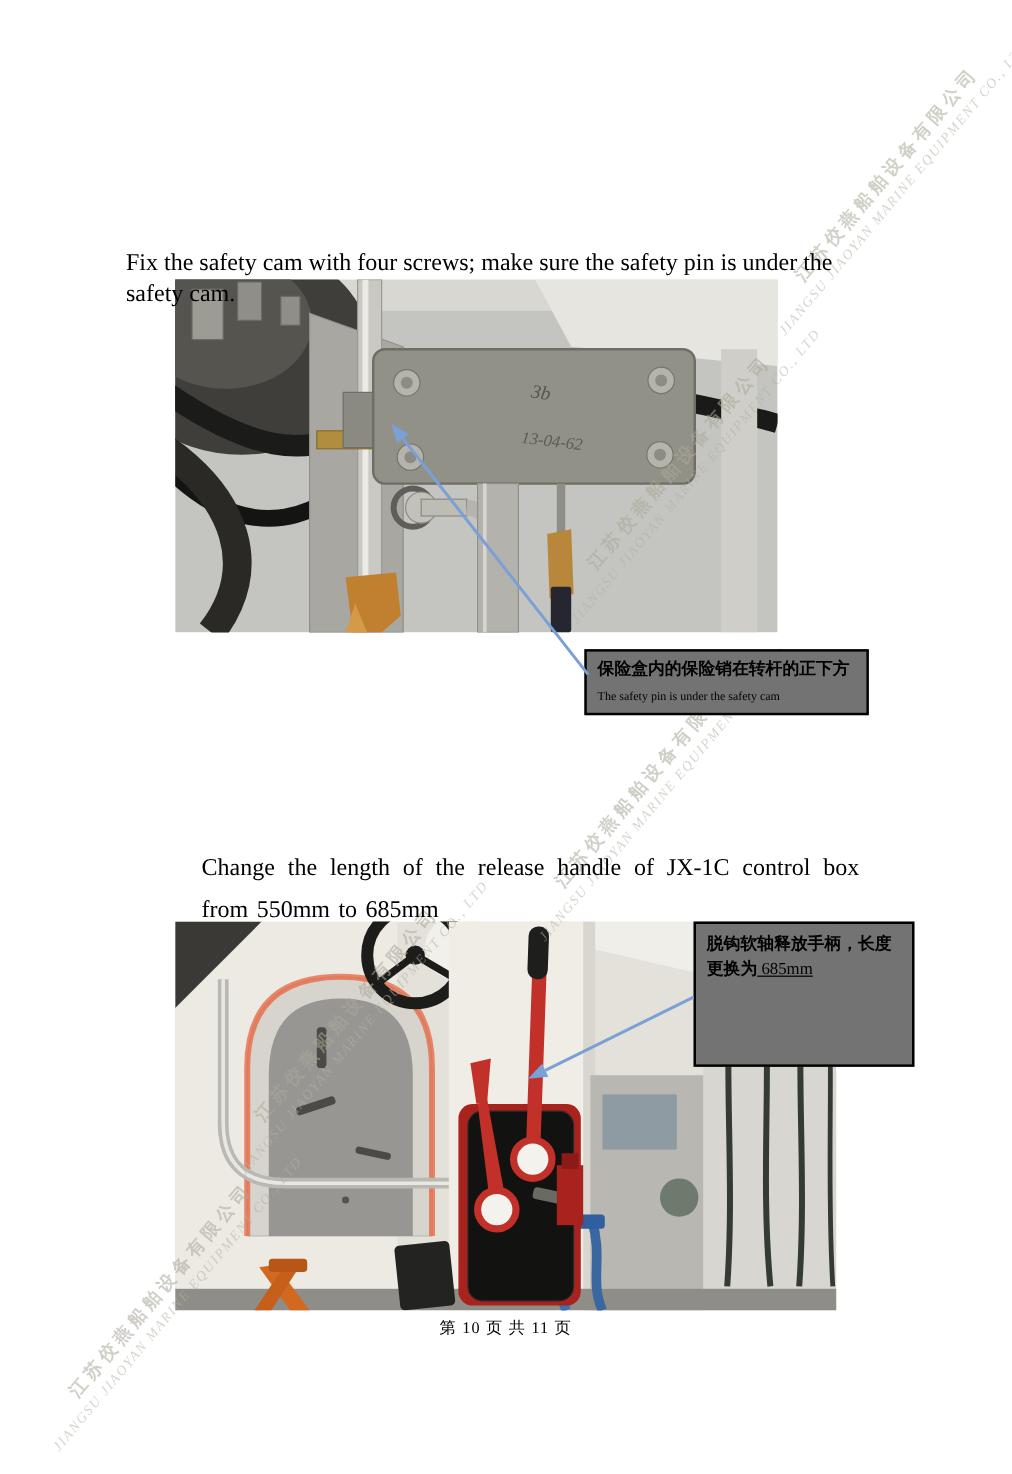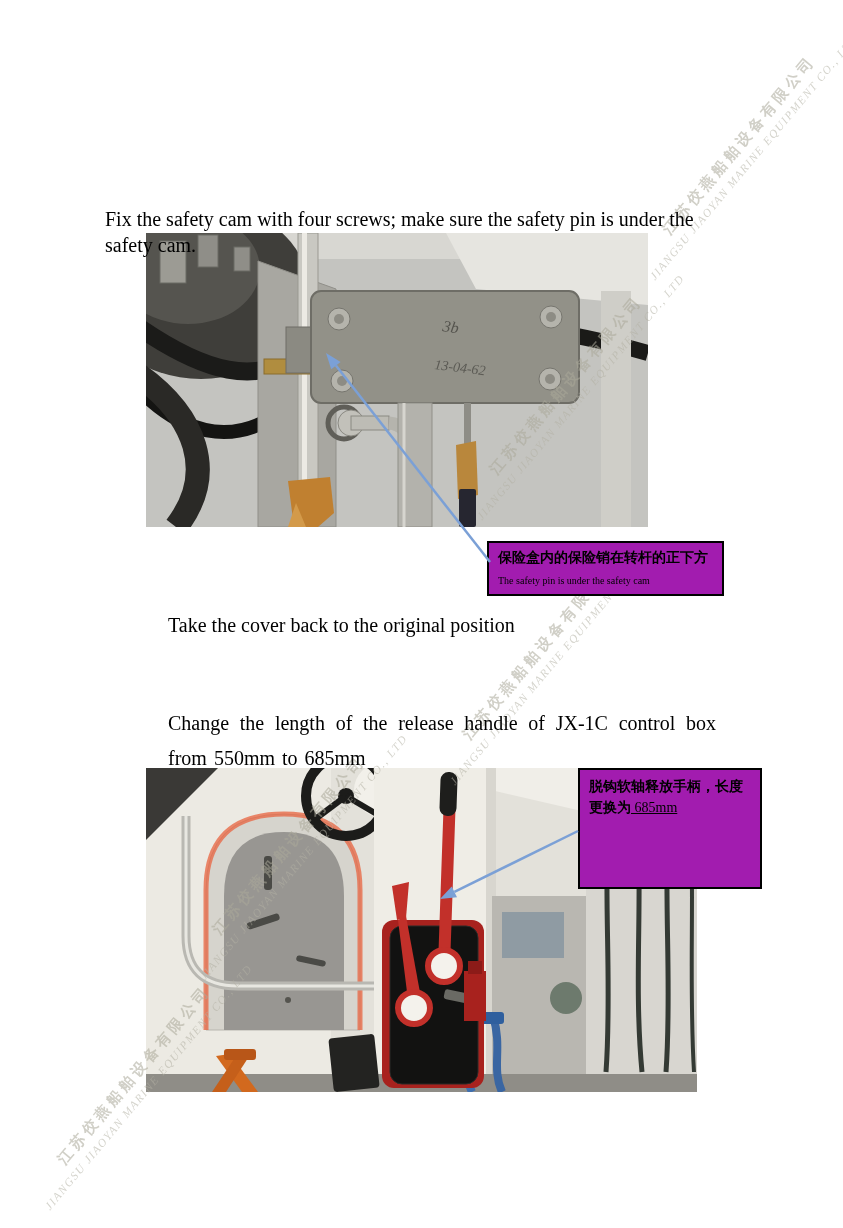--- a/index.html
+++ b/index.html
@@ -15,21 +15,21 @@
   
   .tblock{position:absolute;z-index:10;}
   .num{font-weight:400;}
   .zh-bold{font-weight:700;font-family:"Liberation Sans","DejaVu Sans",sans-serif;}
   .item-line{font-size:16.5px;line-height:40px;}
   .en-line{font-size:20px;line-height:26px;}
   .en-just{text-align:justify;}
   
   .photo{position:absolute;z-index:1;display:block;}
   
-  .callout{position:absolute;z-index:11;background:#a21caf;border:2.5px solid #000;box-sizing:border-box;}
+  .callout{position:absolute;z-index:11;background:#737373;border:2.5px solid #000;box-sizing:border-box;}
   .callout .c-zh{font-weight:700;font-family:"Liberation Sans","DejaVu Sans",sans-serif;font-size:14px;line-height:21px;}
   .callout .c-val{font-weight:400;font-family:"Liberation Serif","DejaVu Serif",serif;font-size:14px;text-decoration:underline;}
   .callout .c-en{font-size:10px;line-height:21px;margin-top:2px;}
   
   .overlay{position:absolute;left:0;top:0;z-index:12;pointer-events:none;}
   
   .footer{position:absolute;left:0;top:1098px;width:100%;text-align:center;
           font-size:13.5px;z-index:10;letter-spacing:1px;}
 </style>
 </head>
@@ -130,21 +130,20 @@
       <rect x="313" y="256" width="17" height="38" rx="2" fill="#262630"></rect>
     </g>
     <rect x="455" y="58" width="30" height="236" fill="#cfcec8"></rect>
   </svg>
 
   <div class="callout" style="left:487px;top:541px;width:237px;height:55px;padding:4px 9px;">
     <div class="c-zh">保险盒内的保险销在转杆的正下方</div>
     <div class="c-en">The safety pin is under the safety cam</div>
   </div>
 
-  <div class="tblock en-line" style="left:168px;top:612px;">Take the cover back to the original position</div>
 
   <div class="tblock en-line en-just" style="left:168px;top:706px;width:548px;line-height:35px;word-spacing:2px;">Change the length of the release handle of JX-1C control box from 550mm to 685mm</div>
 
   <svg class="photo" style="left:146px;top:768px;" width="551" height="324" viewBox="0 0 551 324">
     <rect x="0" y="0" width="551" height="324" fill="#e3e1da"></rect>
     <rect x="0" y="0" width="185" height="324" fill="#eceae3"></rect>
     <polygon points="225,0 551,0 551,18 440,44 345,22" fill="#f0eee8"></polygon>
     <polygon points="0,0 72,0 0,72" fill="#3a3936"></polygon>
 
     <g>
@@ -236,14 +235,15 @@
     <g>
       <line x1="490" y1="562" x2="335.9" y2="365.6" stroke="#7ba0d6" stroke-width="2.5"></line>
       <polygon points="326,353 340.6,361.9 331.2,369.3" fill="#7ba0d6"></polygon>
     </g>
     <g>
       <line x1="578" y1="831" x2="454.4" y2="891.9" stroke="#7ba0d6" stroke-width="2.5"></line>
       <polygon points="440,899 451.7,886.5 457,897.3" fill="#7ba0d6"></polygon>
     </g>
   </svg>
 
+  <div class="footer">第 10 页 共 11 页</div>
 
 </div>
 
 </body></html>

